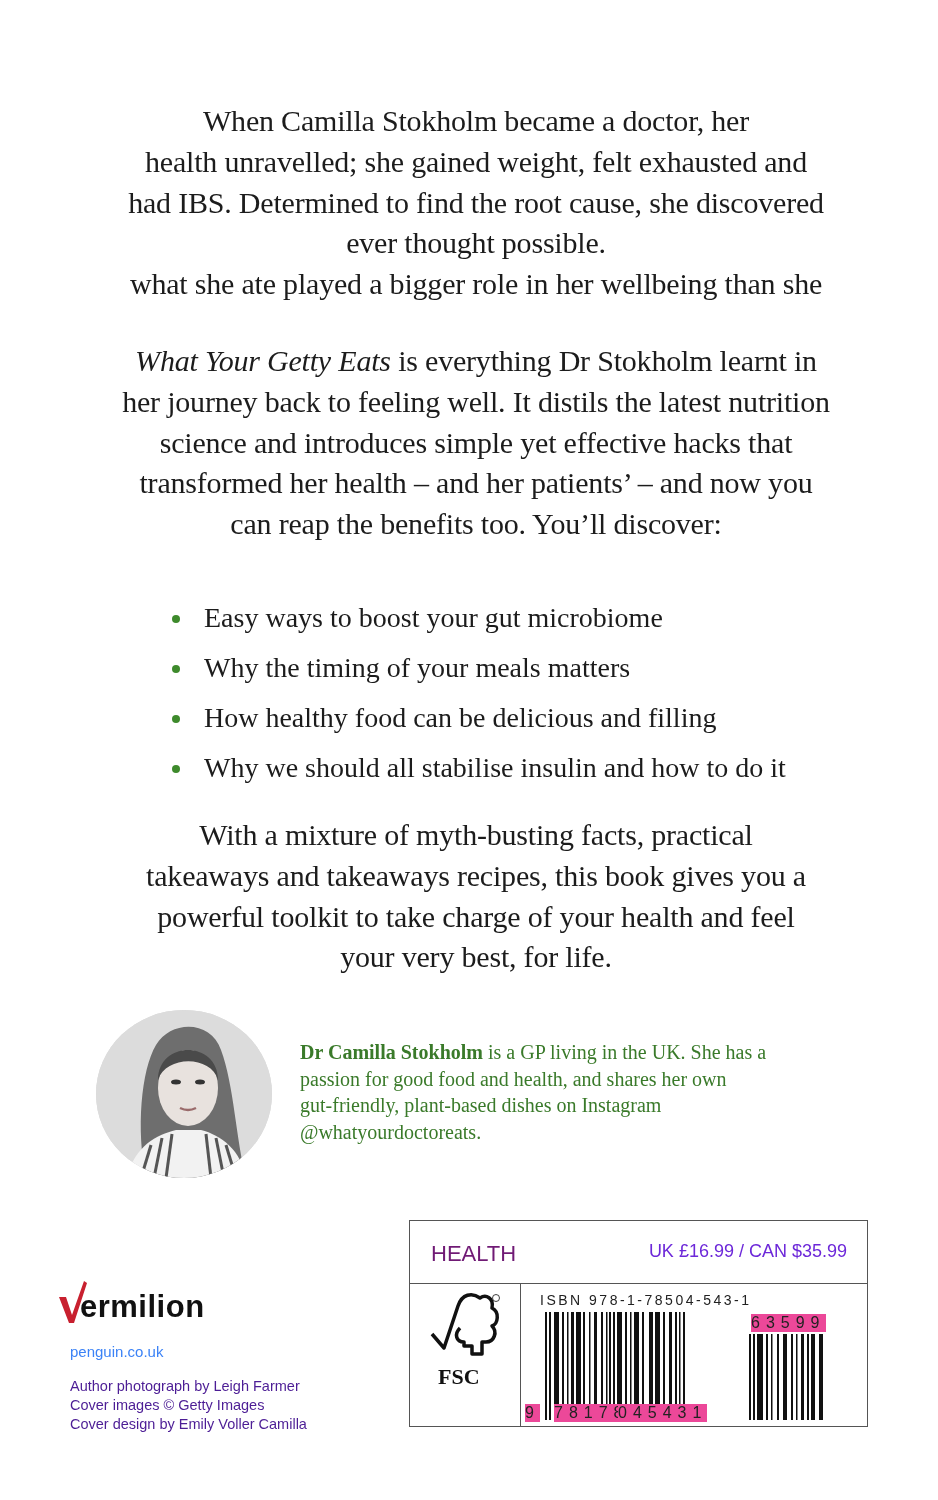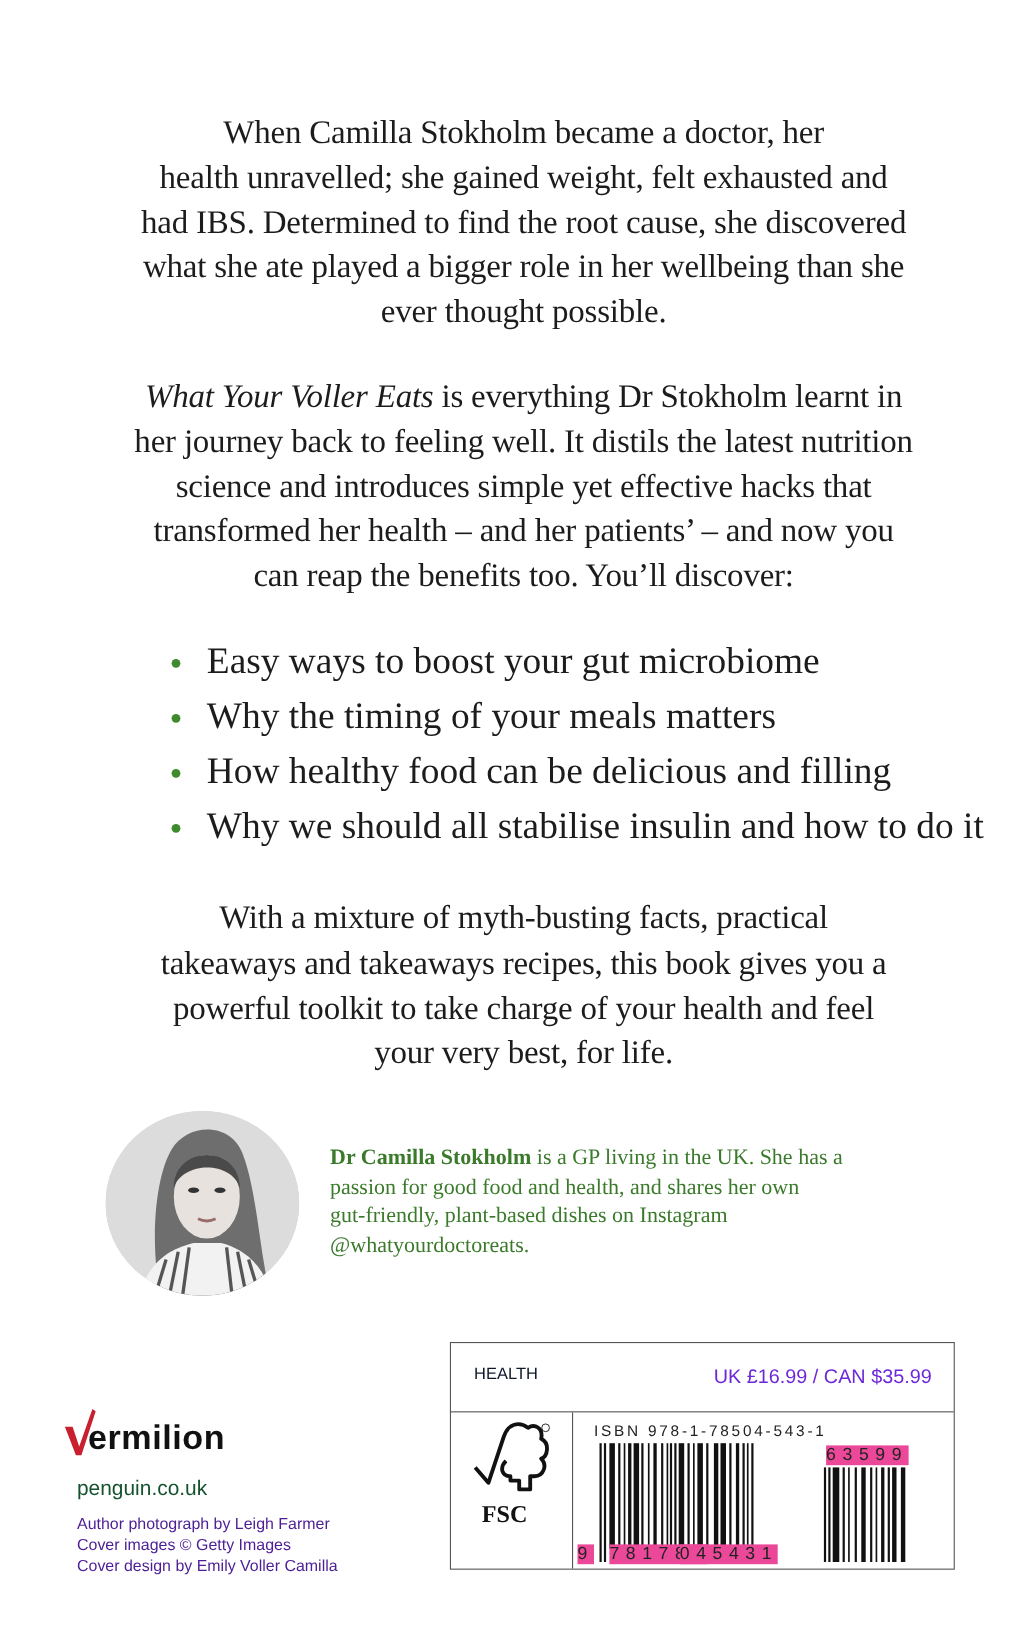--- a/index.html
+++ b/index.html
@@ -6,58 +6,58 @@
   body { width:938px; height:1500px; position:relative; overflow:hidden; color:#1c1c1c; }
   .serif { font-family: "Liberation Serif", "DejaVu Serif", serif; }
   .sans { font-family: "Liberation Sans", "DejaVu Sans", sans-serif; }
 
   .para { position:absolute; left:67px; width:818px; text-align:center; font-size:30px; line-height:40.8px; letter-spacing:-0.2px; }
   .para .ln { display:block; white-space:nowrap; }
   #p1 { top:101px; }
   #p2 { top:341px; }
   #p3 { top:815px; }
 
-  .bullets { position:absolute; left:150px; top:577px; margin:0; padding:0; list-style:none; font-size:34px; line-height:50px; }
+  .bullets { position:absolute; left:150px; top:577px; margin:16px; padding:0; list-style:none; font-size:28px; line-height:50px; }
   .bullets li { position:relative; padding-left:38px; white-space:nowrap; }
   .bullets .dot { position:absolute; left:6px; top:22px; width:8px; height:8px; border-radius:50%; background:#3e8a2c; }
 
   .avatar { position:absolute; left:96px; top:1010px; width:176px; height:168px; border-radius:50%; overflow:hidden; background:#d9d9d9; }
   .bio { position:absolute; left:300px; top:1039px; width:560px; font-size:20px; line-height:26.5px; color:#3a7a2a;font-family:Liberation Serif, serif; }
   .bio .ln { display:block; white-space:nowrap; }
   .bio b { font-weight:bold; }
 
   .logo { position:absolute; left:58px; top:1285px; font-size:31px; font-weight:bold; letter-spacing:0.5px; color:#111; height:44px; }
   .logo svg { position:absolute; left:0; top:-4px; }
   .logo .rest { position:absolute; left:22px; top:4px;text-align:center; }
-  .site { position:absolute; left:70px; top:1343px; font-size:19px; color:#14532d; }
+  .site { position:absolute; left:70px; top:1343px; font-size:15px; color:#3b82f6; }
   .credits { position:absolute; left:70px; top:1377px; font-size:14.5px; line-height:19px; color:#4c1d95; }
   .credits div { white-space:nowrap; }
 
   .box { position:absolute; left:409px; top:1220px; width:459px; height:207px; border:1.5px solid #555; box-sizing:border-box; }
   .box .top { position:absolute; left:0; top:0; right:0; height:62px; border-bottom:1.5px solid #555; }
-  .box .cat { position:absolute; left:21px; top:20px; font-size:15px; color:#0f172a; }
+  .box .cat { position:absolute; left:21px; top:20px; font-size:22px; color:#701a75; }
   .box .price { position:absolute; right:20px; top:20px; font-size:18px; color:#6d28d9; }
   .box .fsc { position:absolute; left:0; top:63px; width:110px; bottom:0; border-right:1.5px solid #555; }
   .box .bar { position:absolute; left:111px; top:63px; right:0; bottom:0; }
   .isbn { position:absolute; left:19px; top:8px; font-size:14px; letter-spacing:2.5px; color:#222; white-space:nowrap; }
   .bc-digit { position:absolute; font-size:16px; letter-spacing:6px; color:#222; background:#ec4899; white-space:nowrap; }
 </style>
 </head>
 <body>
 
 <div id="p1" class="para serif">
   <span class="ln">When Camilla Stokholm became a doctor, her</span>
   <span class="ln">health unravelled; she gained weight, felt exhausted and</span>
   <span class="ln">had IBS. Determined to find the root cause, she discovered</span>
+  <span class="ln">ever thought possible.</span>
   <span class="ln">what she ate played a bigger role in her wellbeing than she</span>
-  <span class="ln">ever thought possible.</span>
 </div>
 
 <div id="p2" class="para serif">
-  <span class="ln"><i>What Your Voller Eats</i><span> is everything Dr Stokholm learnt in</span></span>
+  <span class="ln"><i>What Your Getty Eats</i><span> is everything Dr Stokholm learnt in</span></span>
   <span class="ln">her journey back to feeling well. It distils the latest nutrition</span>
   <span class="ln">science and introduces simple yet effective hacks that</span>
   <span class="ln">transformed her health – and her patients’ – and now you</span>
   <span class="ln">can reap the benefits too. You’ll discover:</span>
 </div>
 
 <ul class="bullets serif">
   <li><span class="dot"></span><span>Easy ways to boost your gut microbiome</span></li>
   <li><span class="dot"></span><span>Why the timing of your meals matters</span></li>
   <li><span class="dot"></span><span>How healthy food can be delicious and filling</span></li>

